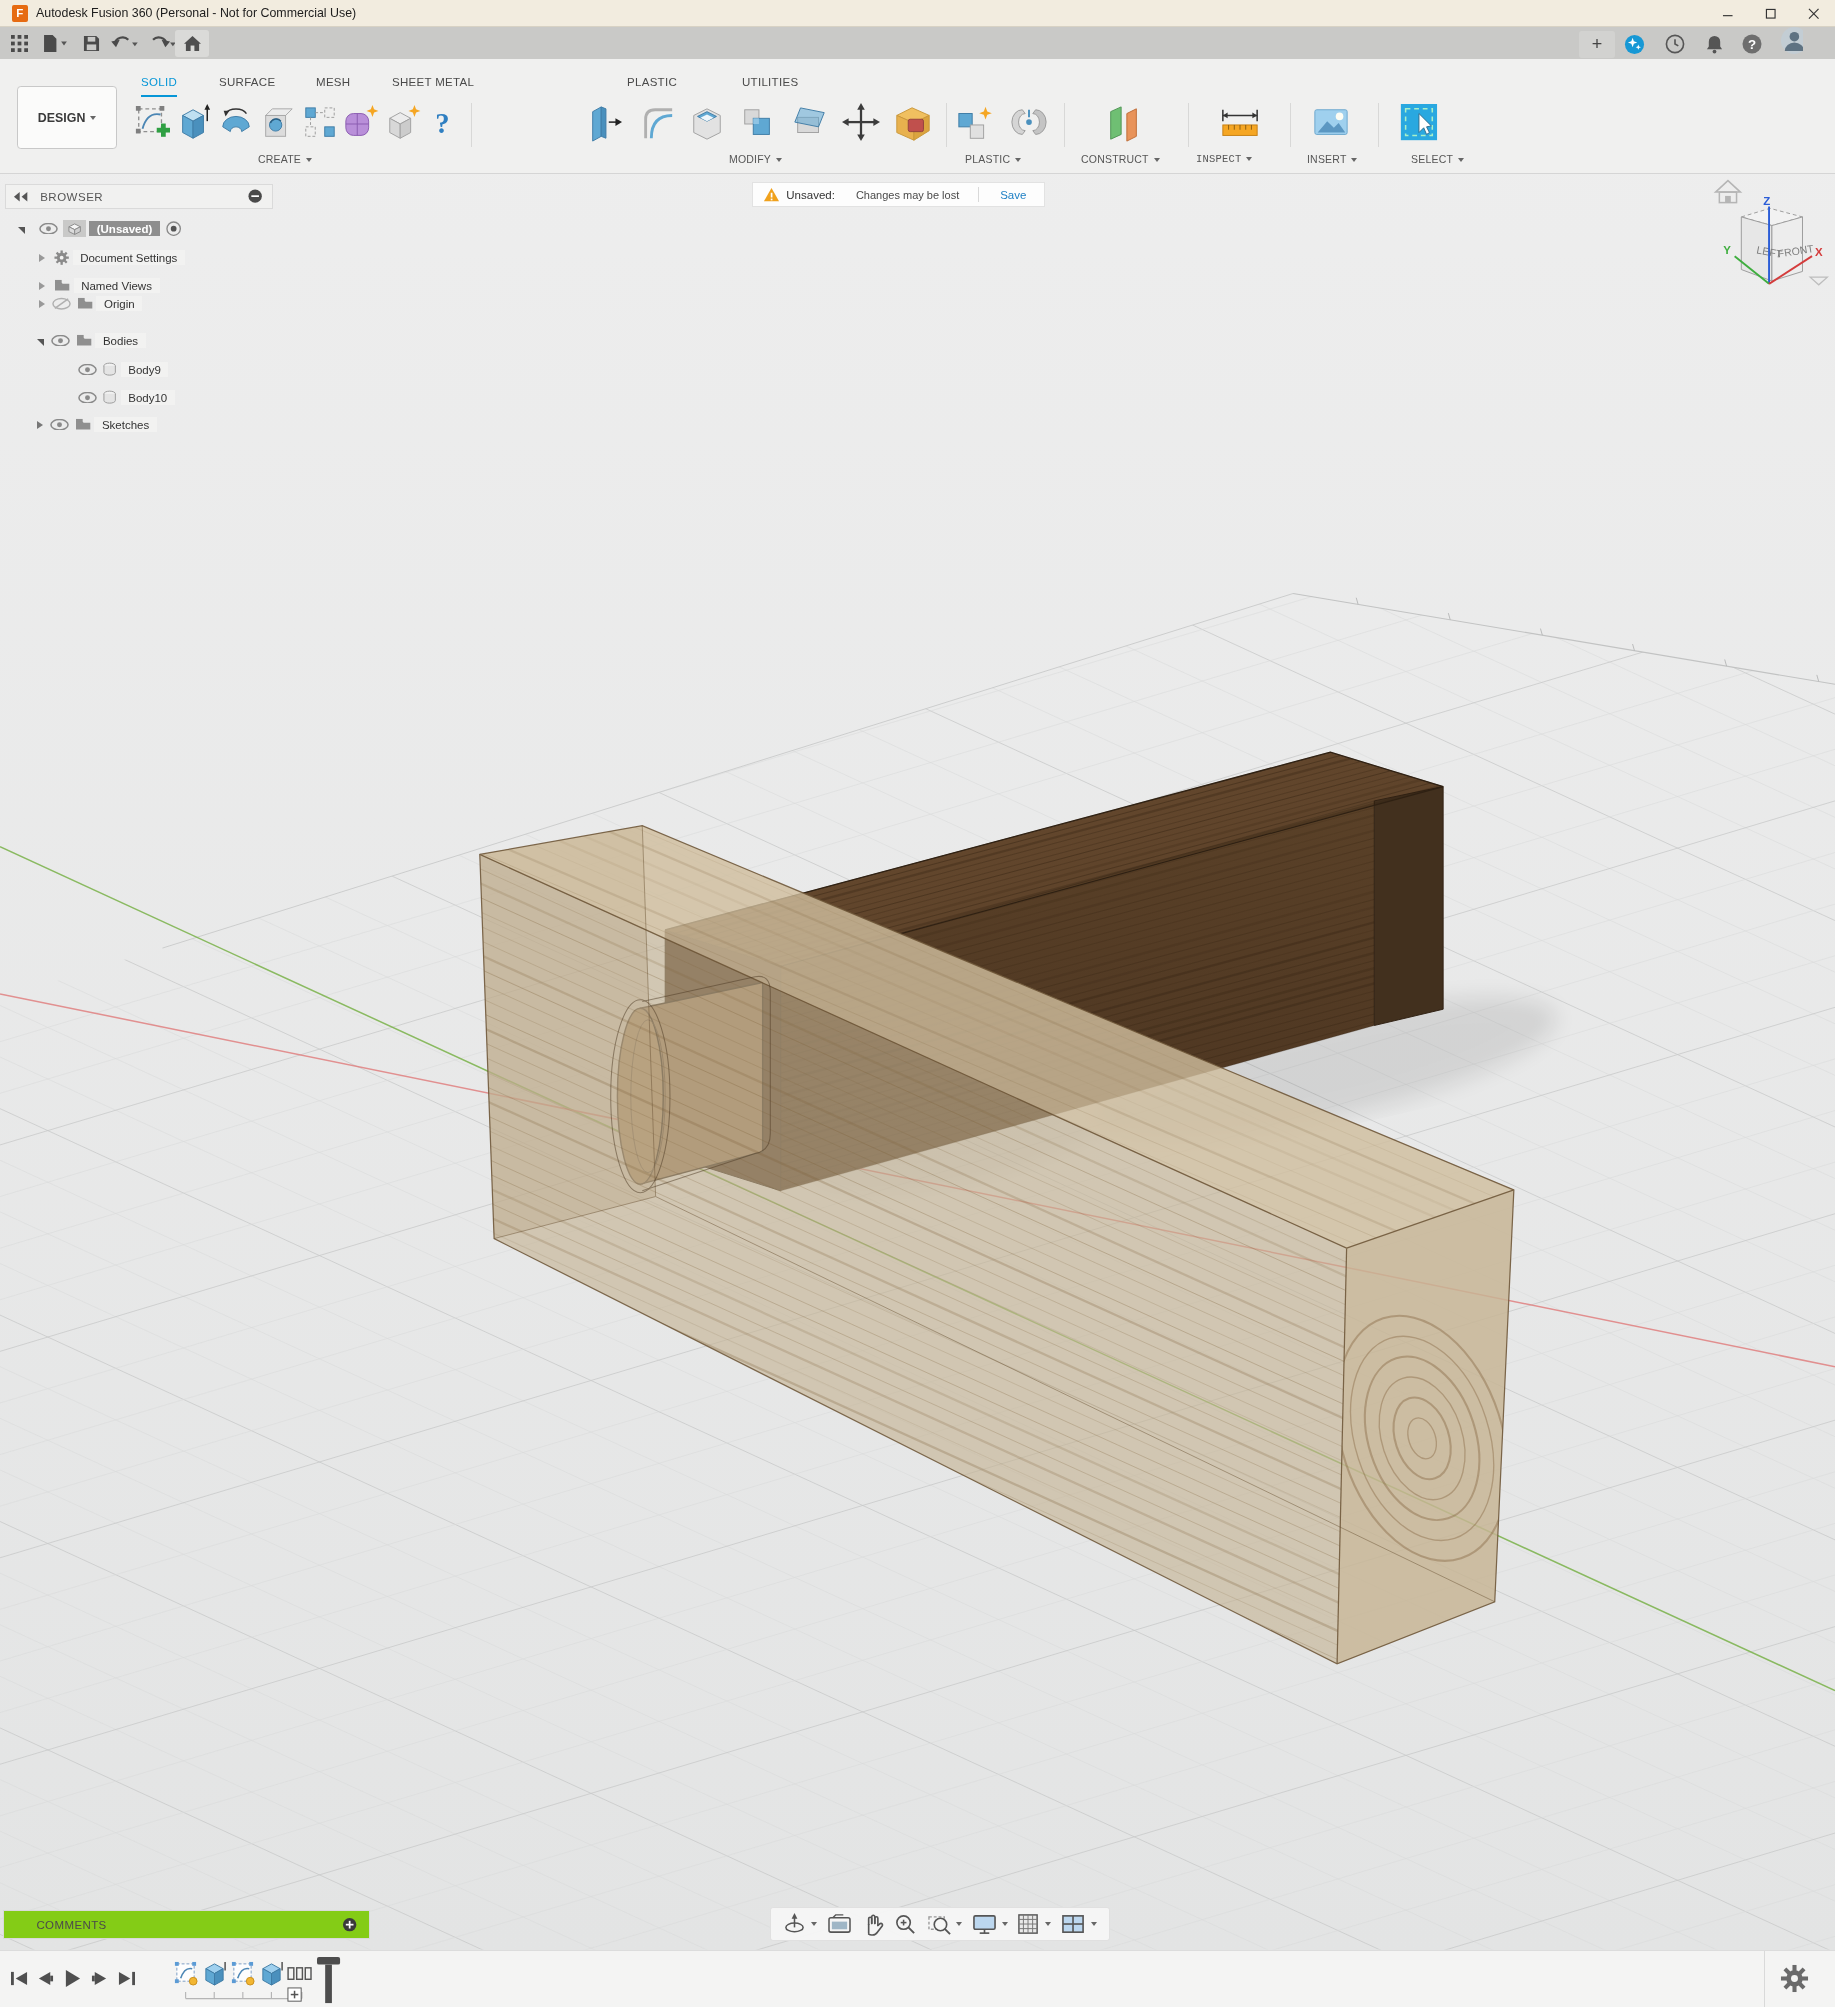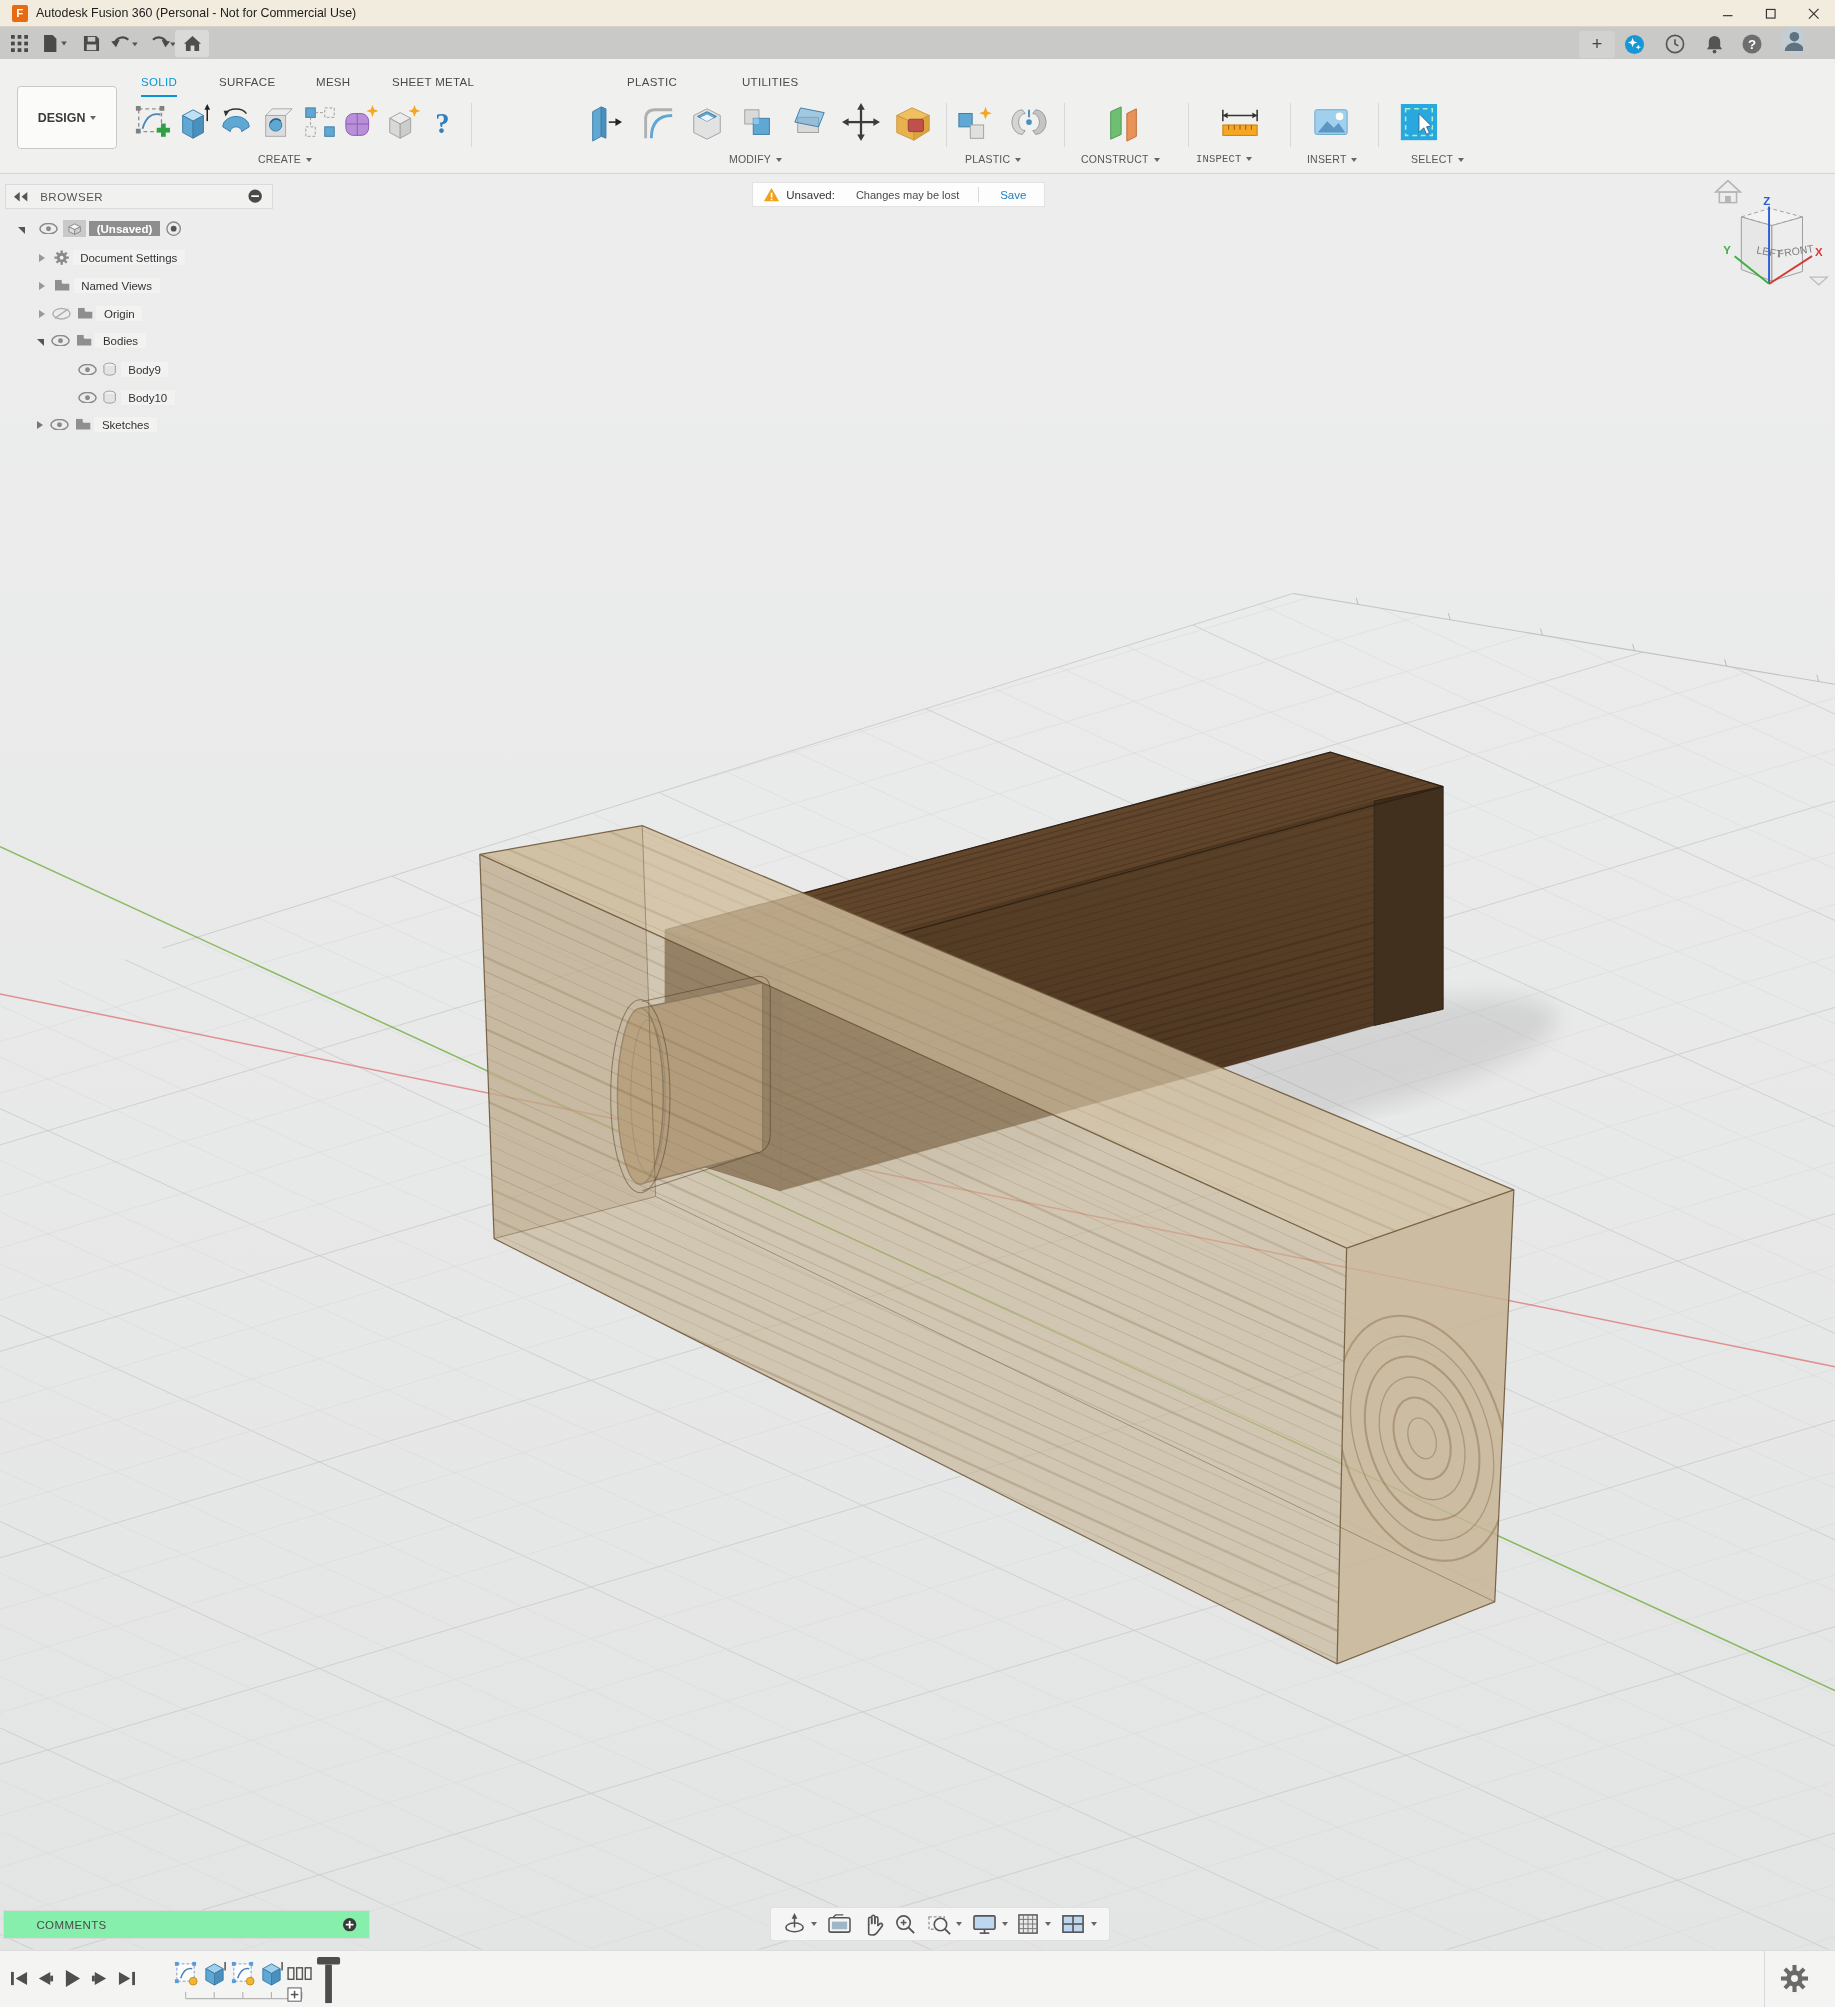--- a/index.html
+++ b/index.html
@@ -47,21 +47,21 @@
   #browser-title { font-size:11.5px; color:#555; letter-spacing:0.5px; margin-left:11.5px; }
   .brow { position:absolute; left:0; height:21px; display:flex; align-items:center; }
   .blabel { font-size:11.5px; color:#333; background:#f2f2f1; padding:1.9px 7.6px; white-space:nowrap; }
   .blabel.sel { background:#8e8e8e; color:#fff; font-weight:bold; }
   .tri-closed { width:0; height:0; border-top:4.8px solid transparent; border-bottom:4.8px solid transparent; border-left:6.7px solid #777; }
   .tri-closed.hollow { border-left-color:#999; }
   .tri-open { width:0; height:0; border-left:7.6px solid transparent; border-top:7.6px solid #555; transform:translateY(1.9px); }
   .bicon { margin:0 2.9px; display:flex; align-items:center; }
 
   
-  #comments { position:absolute; left:2.9px; top:1910px; width:367px; height:29px; background:#86efac; border:1px solid #d9d9d9; display:flex; align-items:center; z-index:40; }
+  #comments { position:absolute; left:2.9px; top:1910px; width:367px; height:29px; background:#84cc16; border:1px solid #d9d9d9; display:flex; align-items:center; z-index:40; }
   #comments-title { font-size:11.5px; color:#4a4a4a; letter-spacing:0.4px; margin-left:32.5px; }
   #navbar { position:absolute; left:770px; top:1907px; height:34px; background:rgba(246,246,245,.95); border:1px solid #e0e0e0; border-radius:2.9px; display:flex; align-items:center; padding:0 7.6px; z-index:40; }
   .nitem { display:flex; align-items:center; margin:0 4.8px; }
   #timeline { position:absolute; left:0; top:1950px; width:1835px; height:57px; background:#f4f4f3; border-top:1px solid #dcdcdc; z-index:40; }
   .pbtn { position:absolute; top:11.5px; width:23px; height:31px; display:flex; align-items:center; justify-content:center; }
   .fticon { position:absolute; top:7.6px; width:25px; height:31px; }
   #tl-gear-sep { position:absolute; left:1764px; top:0; width:1px; height:57px; background:#d9d9d9; }
 
   svg { display:block; }
   #scene { position:absolute; left:0; top:0; z-index:10; }
@@ -769,21 +769,21 @@
     <span class="tri-closed hollow"></span>
     <span class="bicon" style="margin-left:9.6px;">
         <svg width="16.3" height="12.4" viewBox="0 0 17 13">
           <path d="M1,3 h6 l2,2 h7 v7 h-15 z" fill="#8f8f8f"></path>
           <rect x="1" y="1" width="7" height="3" fill="#8f8f8f"></rect>
         </svg>
       </span>
     <span class="blabel">Named Views</span>
   </div>
 
-  <div class="brow" style="top:119px;left:34px;text-align:center;">
+  <div class="brow" style="top:109px;left:34px;text-align:center;">
     <span class="tri-closed hollow"></span>
     <span class="bicon" style="margin-left:7.6px;">
         <svg width="19" height="13.4" viewBox="0 0 20 14">
           <ellipse cx="10" cy="7" rx="9" ry="5.5" fill="none" stroke="#b0b0b0" stroke-width="1.5"></ellipse>
           <line x1="3" y1="12" x2="17" y2="2" stroke="#b0b0b0" stroke-width="1.6"></line>
         </svg>
       </span>
     <span class="bicon">
         <svg width="16.3" height="12.4" viewBox="0 0 17 13">
           <path d="M1,3 h6 l2,2 h7 v7 h-15 z" fill="#8f8f8f"></path>

